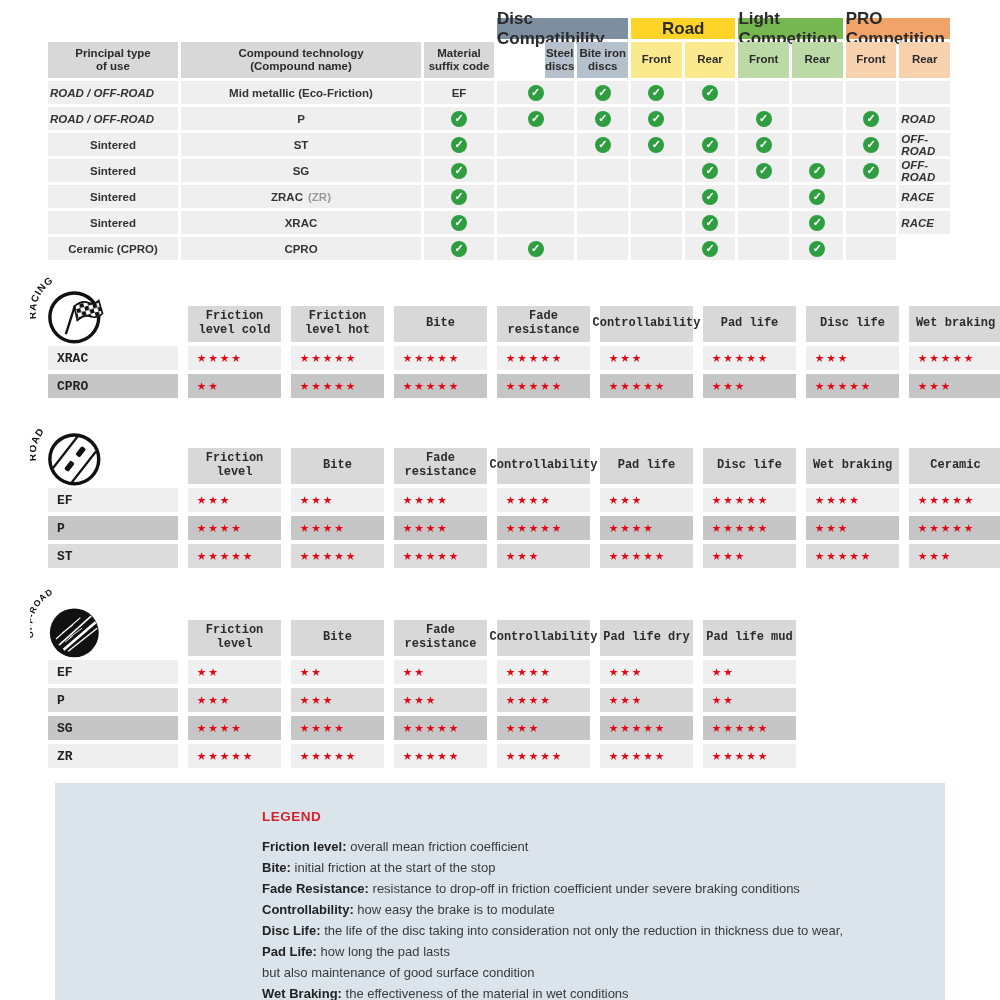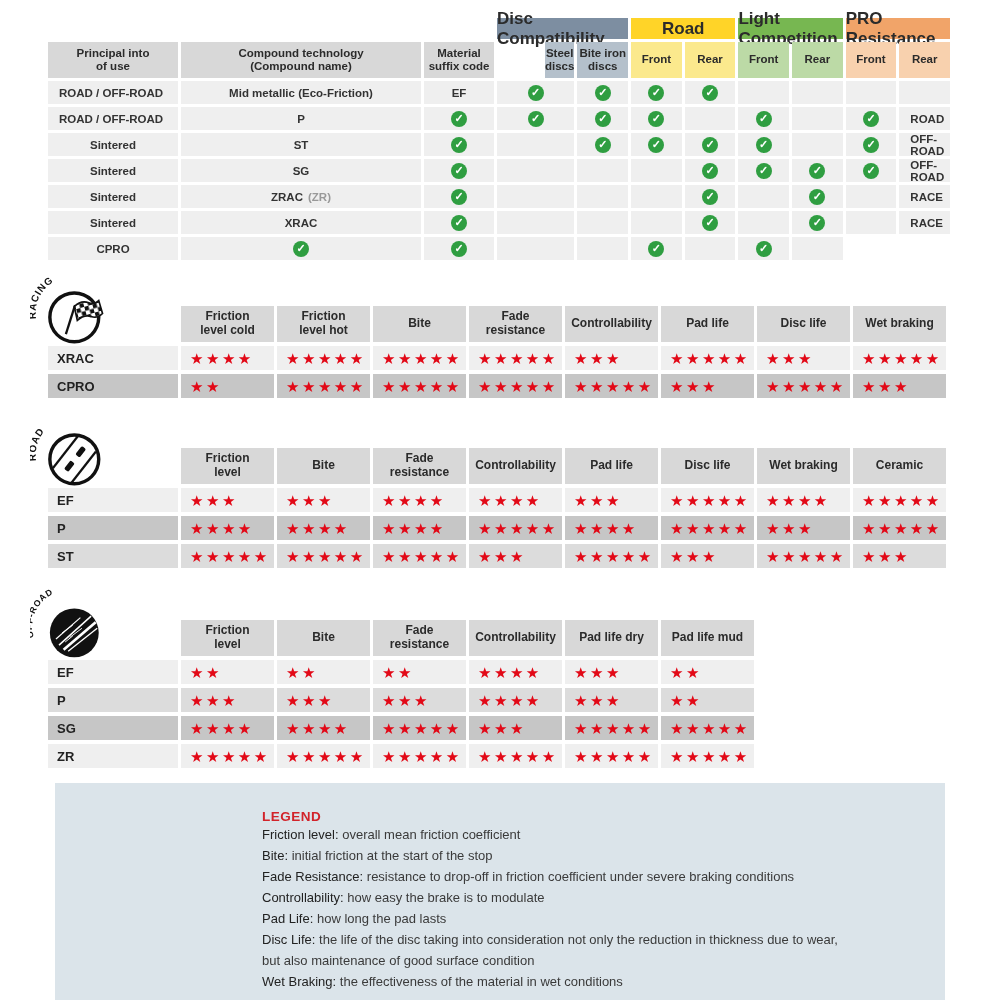--- a/index.html
+++ b/index.html
@@ -20,72 +20,72 @@
     font-size:17px; font-weight:bold; color:#2b2b2b;
   }
   #compat-grid .col-header, #compat-grid .sub-header {
     background:#d8d8d8; height:36px; display:flex; align-items:center; justify-content:center;
     font-size:11.5px; font-weight:bold; color:#2b2b2b; white-space:pre-line; text-align:center; line-height:1.15;
   }
   #compat-grid .cell {
     background:#efefef; height:23px; display:flex; align-items:center; justify-content:center;
     font-size:11.5px; font-weight:bold; color:#333;
   }
-  #compat-grid .cell.use { justify-content:flex-start; padding-left:11px; }
+  #compat-grid .cell.use { justify-content:flex-start; padding-left:2px;font-style:italic; }
   #compat-grid .code-note { color:#999; font-weight:bold; margin-left:5px; }
   .check {
     width:16px; height:16px; border-radius:50%; background:#2f9e41; color:#fff;
     font-size:11px; font-weight:bold; display:flex; align-items:center; justify-content:center; line-height:1;
   }
 
   
   .perf-section { position:relative; }
   .badge-icon { position:absolute; left:30px; top:0; width:84px; height:84px; }
   .badge-icon svg { width:84px; height:84px; }
   .rating-grid {
-    display:grid; gap:4px 3px; margin-left:48px; padding-top:36px;
+    display:grid; gap:4px 10px; margin-left:48px; padding-top:36px;font-family:Liberation Mono, monospace;
   }
   .rating-grid .corner { background:transparent; }
   .rating-grid .hdr {
     background:#d8d8d8; height:36px; display:flex; align-items:center; justify-content:center;
     font-size:12px; font-weight:bold; color:#2b2b2b; white-space:pre-line; text-align:center; line-height:1.15;
   }
   .rating-grid .rcell {
     height:24px; display:flex; align-items:center; padding-left:9px; box-sizing:border-box;
   }
   .rating-grid .rowlabel { font-size:13px; font-weight:bold; color:#222; }
   .shade-light  { background:#efefef; }
   .shade-medium { background:#dcdcdc; }
   .shade-dark   { background:#c6c6c6; }
   .stars { color:#e20917; font-size:15px; letter-spacing:2.5px; line-height:1; }
 
   
   .legend {
     margin:15px 0 0 55px; width:890px; background:#dbe4ea; box-sizing:border-box;
     padding:26px 30px 30px 207px;
   }
-  .legend-title { color:#d2232a; font-weight:bold; font-size:13.5px; margin-bottom:0; letter-spacing:0.5px; }
+  .legend-title { color:#d2232a; font-weight:bold; font-size:13.5px; margin-bottom:12px; letter-spacing:0.5px; }
   .legend-item { font-size:13px; line-height:21px; color:#3a3a3a; }
-  .legend-item .term { font-weight:normal; color:#222; }
+  .legend-item .term { font-weight:bold; color:#222; }
 
   
   .arc-label { font-family:"Liberation Sans", sans-serif; font-size:13px; font-weight:bold; fill:#111; letter-spacing:1px; }
 </style>
 </head>
 <body>
 
 <div class="page">
 
   <div id="compat-grid">
       <div class="spacer"></div>
       <div class="group-header" style="background: rgb(125, 142, 161);">Disc Compatibility</div>
       <div class="group-header" style="background: rgb(255, 212, 40);">Road</div>
       <div class="group-header" style="background: rgb(119, 183, 81);">Light Competition</div>
-      <div class="group-header" style="background: rgb(241, 164, 105);">PRO Resistance</div>
-      <div class="col-header">Principal into
+      <div class="group-header" style="background: rgb(241, 164, 105);">PRO Competition</div>
+      <div class="col-header">Principal type
 of use</div>
       <div class="col-header">Compound technology
 (Compound name)</div>
       <div class="col-header">Material
 suffix code</div>
       <div class="sub-header" style="background: rgb(180, 192, 203); margin-left: 48px;">Steel
 discs</div>
       <div class="sub-header" style="background: rgb(180, 192, 203);">Bite iron
 discs</div>
       <div class="sub-header" style="background: rgb(251, 233, 141);">Front</div>
@@ -220,20 +220,21 @@
       <div class="cell check-cell"></div>
       <div class="cell check-cell">
         <span class="check">✓</span>
       </div>
       <div class="cell check-cell"></div>
       <div class="cell check-cell">
         <span class="check">✓</span>
       </div>
       <div class="cell check-cell"></div>
       <div class="cell use">RACE</div>
+      <div class="cell tech">Ceramic (CPRO)</div>
       <div class="cell code">
         <span>CPRO</span>
       </div>
       <div class="cell check-cell">
         <span class="check">✓</span>
       </div>
       <div class="cell check-cell">
         <span class="check">✓</span>
       </div>
       <div class="cell check-cell"></div>
@@ -544,20 +545,20 @@
       </div>
   </div>
 
   <div class="legend">
     <div class="legend-title">LEGEND</div>
     <div id="legend-items">
         <div class="legend-item"><span class="term">Friction level:</span> <span>overall mean friction coefficient</span></div>
         <div class="legend-item"><span class="term">Bite:</span> <span>initial friction at the start of the stop</span></div>
         <div class="legend-item"><span class="term">Fade Resistance:</span> <span>resistance to drop-off in friction coefficient under severe braking conditions</span></div>
         <div class="legend-item"><span class="term">Controllability:</span> <span>how easy the brake is to modulate</span></div>
+        <div class="legend-item"><span class="term">Disc Life:</span> <span>the life of the disc taking into consideration not only the reduction in thickness due to wear,</span></div>
         <div class="legend-item"><span class="term">Pad Life:</span> <span>how long the pad lasts</span></div>
-        <div class="legend-item"><span class="term">Disc Life:</span> <span>the life of the disc taking into consideration not only the reduction in thickness due to wear,</span></div>
         <div class="legend-item"><span>but also maintenance of good surface condition</span></div>
         <div class="legend-item"><span class="term">Wet Braking:</span> <span>the effectiveness of the material in wet conditions</span></div>
       </div>
   </div>
 
 </div>
 
 </body></html>

